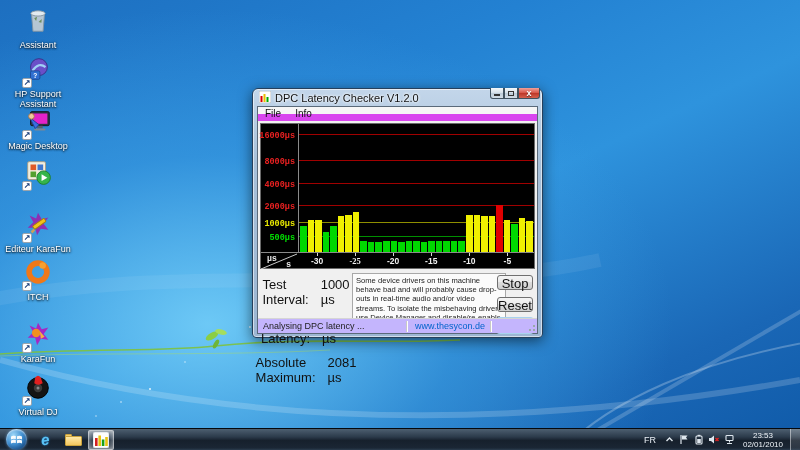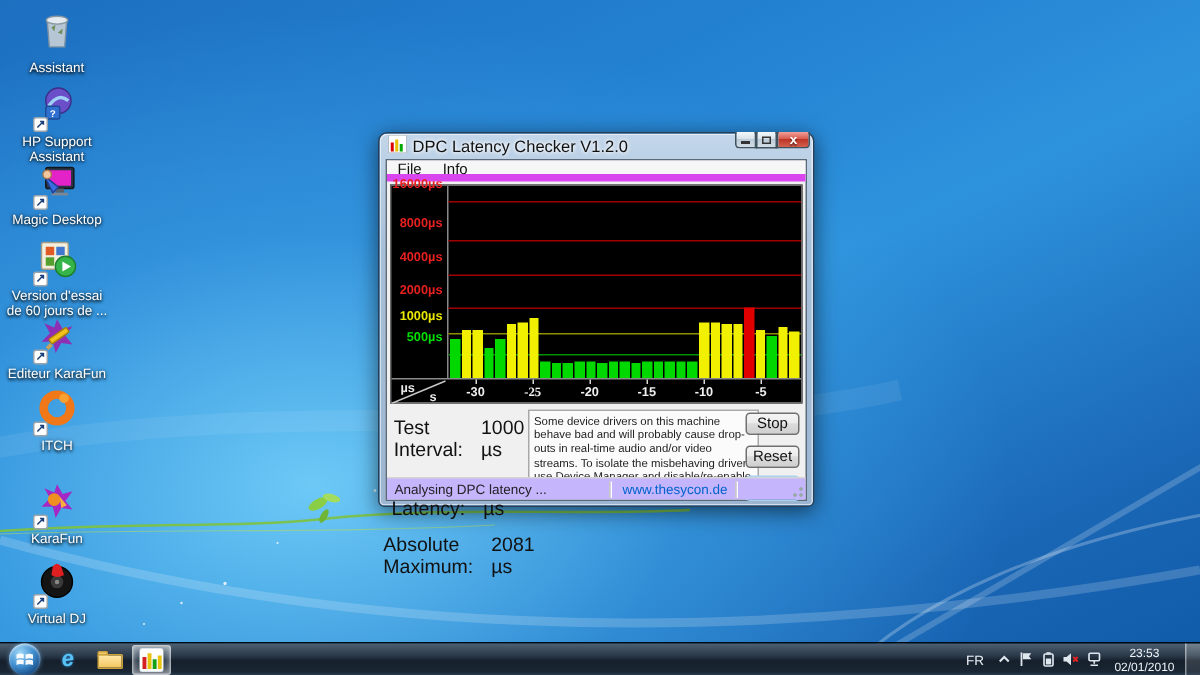--- a/index.html
+++ b/index.html
@@ -35,27 +35,27 @@
     align-items:center; justify-content:center;
     background:linear-gradient(#f4f8fb, #d8e2ea 45%, #bccbd8 50%, #d2dde6); }
   .cap.first { border-radius:0 0 0 3px; }
   .cap .g-min { width:6px; height:2px; background:#333; margin-top:4px; }
   .cap .g-max { width:6px; height:5px; border:1px solid #333; }
   .cap.close { width:22px; border-radius:0 0 3px 0;
     background:linear-gradient(#f0a098, #d95b4e 45%, #bc3526 50%, #d4604e);
     color:#fff; font-size:9px; font-weight:bold; text-shadow:0 1px 1px rgba(0,0,0,.5); }
   .win-client { background:#f0f0f0; border:1px solid #5a6a7a; height:228px; position:relative; }
 
-  .menubar { height:14px; background:#f6f6f6; border-bottom:5px solid #d946ef; display:flex; }
+  .menubar { height:14px; background:#f6f6f6; border-bottom:7px solid #d946ef; display:flex; }
   .menu-item { font-size:10px; line-height:13px; padding:0 7px; color:#111; }
 
   
   .chart { position:absolute; left:2px; right:2px; top:16px; height:146px; background:#000;
     border:1px solid #6a6a6a; }
-  .ylab-zone { position:absolute; left:0; top:0; bottom:28px; width:37px; }
+  .ylab-zone { position:absolute; left:0; top:0; bottom:14px; width:37px;font-family:Liberation Mono, monospace; }
   .ylab { position:absolute; right:3px; font-size:8.5px; font-weight:bold; white-space:nowrap; }
   .plot { position:absolute; left:37px; right:0; top:0; bottom:16px; border-left:1px solid #8a8a8a; }
   .gline { position:absolute; left:0; right:0; height:1px; }
   .bars { position:absolute; left:1px; right:1px; top:0; bottom:0; display:flex; align-items:flex-end; gap:1px; }
   .bar { flex:1 1 0; }
   .xaxis { position:absolute; left:0; right:0; bottom:0; height:16px; border-top:1px solid #8a8a8a; }
   .corner { position:absolute; left:0; top:0; width:37px; height:16px; }
   .corner .cu { position:absolute; left:6px; top:0px; font-size:8.5px; font-weight:bold; color:#e8e8e8; }
   .corner .cs { position:absolute; right:7px; bottom:0px; font-size:8.5px; font-weight:bold; color:#e8e8e8; }
   .tickzone { position:absolute; left:37px; right:0; top:0; bottom:0; }
@@ -63,21 +63,21 @@
   .ticklab { position:absolute; top:3px; transform:translateX(-50%); font-size:8.5px; font-weight:bold; color:#f0f0f0; }
 
   
   .stats-row { position:absolute; left:2px; top:166px; right:2px; height:46px; }
   .stats { position:absolute; left:4px; top:4px; width:84px; }
   .stat-line { display:flex; justify-content:center; font-size:13px; color:#111; margin-bottom:9px;gap:12px; }
   .advice { position:absolute; left:92px; top:0; width:154px; height:58px; border:1px solid #a8a8a8;
     background:#fbfbfb; font-size:7.6px; line-height:9.2px; color:#222; padding:2px 3px; overflow:hidden; }
   .btncol { position:absolute; right:2px; top:2px; width:36px; height:58px; display:flex;
     flex-direction:column; justify-content:space-between; }
-  .wbtn { height:15px; font-size:10px; font-family:"Liberation Sans",sans-serif; color:#111;
+  .wbtn { height:15px; font-size:13px; font-family:"Liberation Sans",sans-serif; color:#111;
     border:1px solid #707070; border-radius:3px;
     background:linear-gradient(#f4f4f4, #ececec 45%, #dcdcdc 50%, #cfcfcf); }
   .wbtn.focus { border-color:#3c7fb1; box-shadow:0 0 0 1px #a8d2ee, inset 0 0 3px #8cc6ec; }
 
   
   .statusbar { position:absolute; left:0; right:0; bottom:0; height:15px; border-top:1px solid #d5d5d5;
     background:#c4b5fd; font-size:9px; color:#222; }
   .statusbar .stext { position:absolute; left:5px; top:2px; }
   .statusbar .slink { position:absolute; right:52px; top:2px; color:#0063cc; }
   .ssep { position:absolute; top:2px; width:1px; height:11px; background:#c8c8c8; box-shadow:1px 0 0 #fff; }
@@ -178,24 +178,20 @@
       </div>
       <div class="dicon" style="top: 157px;">
         <div class="art"><svg width="30" height="30" viewBox="0 0 32 32">
             <rect x="5" y="5" width="19" height="19" rx="1.5" fill="#f4eedd" stroke="#a59d86"></rect>
             <rect x="8" y="8" width="6" height="6" fill="#e05a26"></rect>
             <rect x="15.5" y="8" width="6" height="6" fill="#3f78d0"></rect>
             <rect x="8" y="15.5" width="6" height="6" fill="#54a02e"></rect>
             <circle cx="22" cy="22" r="7.2" fill="#35b44a" stroke="#1d7e2e"></circle>
             <path d="M19.8 18.4 L26 22 L19.8 25.6 Z" fill="#fff"></path>
           </svg><div class="sc">↗</div></div>
-        <div class="lbl">
-          <div>Version d'essai</div>
-          <div>de 60 jours de ...</div>
-        </div>
       </div>
       <div class="dicon" style="top: 209px;">
         <div class="art"><svg width="30" height="30" viewBox="0 0 32 32">
             <path d="M16 4 L20 11 L27 9 L22 16 L27 22 L19 21 L15 28 L13 20 L5 20 L11 14 L7 7 L14 10 Z" fill="#8e2fb4"></path>
             <rect x="10" y="14" width="15" height="4" rx="1" transform="rotate(-35 17 16)" fill="#f2c21a" stroke="#a8820a"></rect>
             <path d="M8 24 L11 21 L13 23 L10 26 Z" fill="#caa05a"></path>
           </svg><div class="sc">↗</div></div>
         <div class="lbl">
           <div>Editeur KaraFun</div>
         </div>

